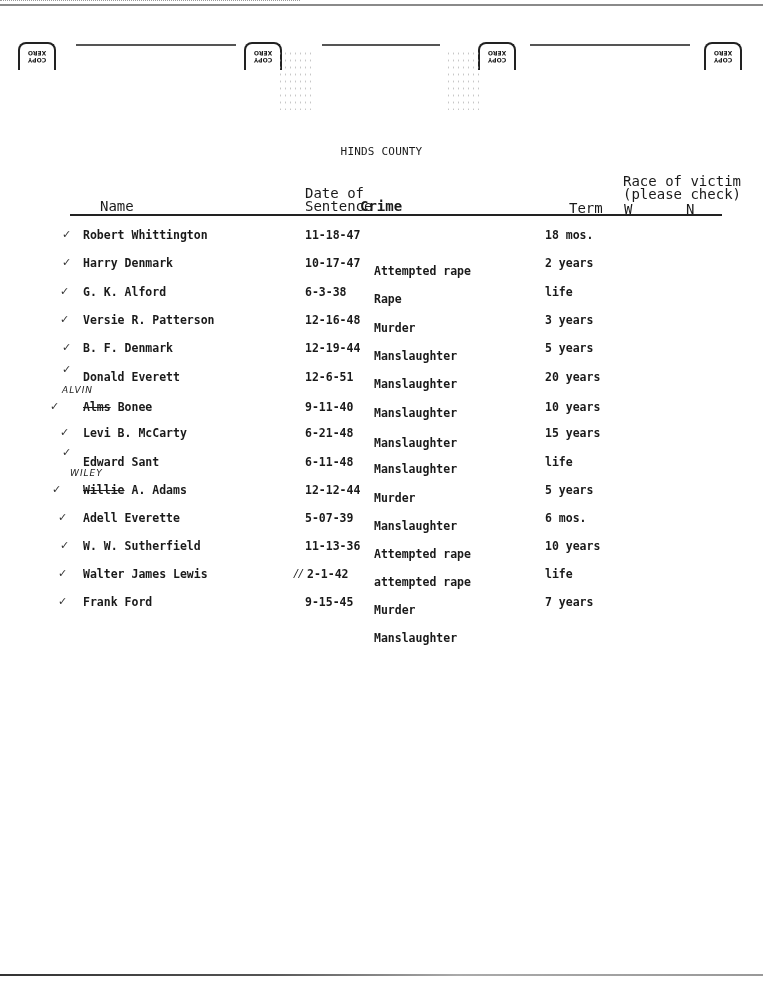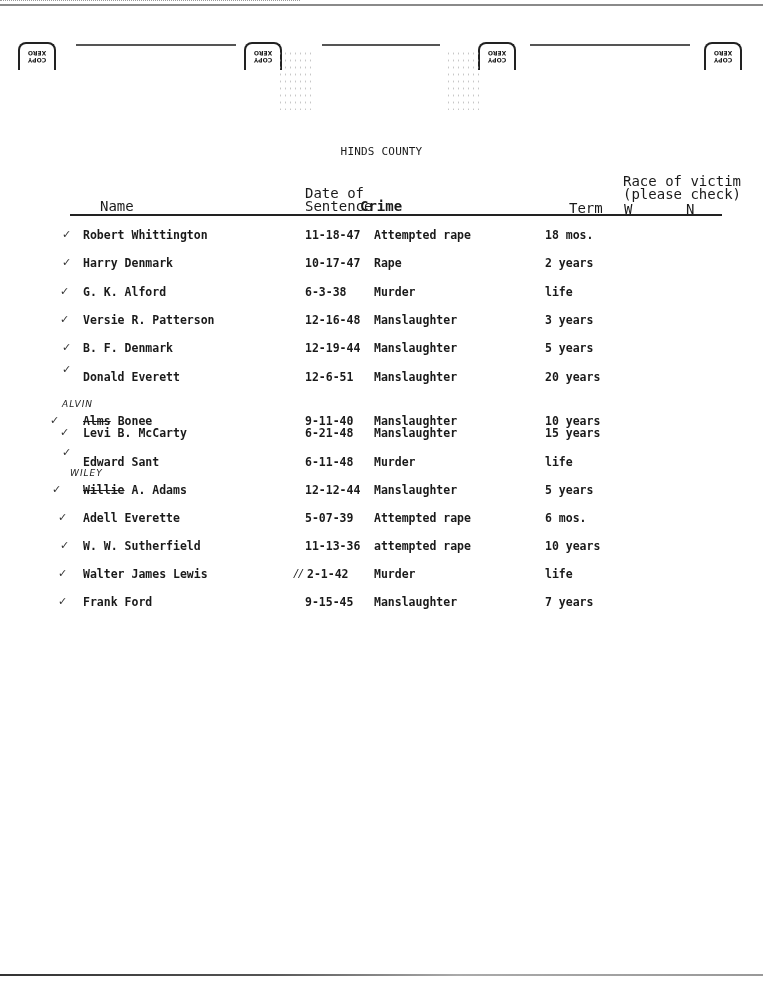--- a/index.html
+++ b/index.html
@@ -21,21 +21,21 @@
     background-image: radial-gradient(#999 0.6px, transparent 0.8px); background-size: 5px 7px; opacity: 0.55; }
 
   .title { position: absolute; top: 145px; left: 0; width: 763px; text-align: center; font-size: 11px; letter-spacing: 0.2px; }
   .hdr { position: absolute; font-size: 14px; line-height: 13px; white-space: pre; }
   .hdr-rule { position: absolute; left: 70px; top: 214px; width: 652px; height: 2px; background: #222; }
 
   .row { position: absolute; left: 0; width: 763px; height: 20px; font-size: 11.5px; font-weight: bold; }
   .row span { position: absolute; top: 0; white-space: nowrap; }
   .c-name { left: 70px; padding-left: 13px; }
   .c-date { left: 305px; }
-  .c-crime { left: 374px; }
+  .c-crime { left: 374px; margin-top: 36px; }
   .c-term { left: 545px; }
   .check { position: absolute; top: -3px; font-family: "DejaVu Sans", sans-serif; font-weight: normal; font-size: 11px; color: #333; }
   .hand { position: absolute; font-family: "DejaVu Sans", sans-serif; font-style: italic; font-weight: normal; font-size: 9px; color: #222; letter-spacing: 1px; }
   .strike { text-decoration: line-through; }
 </style>
 </head>
 <body>
 
 <div class="top-dots"></div>
 <div class="top-rule"></div>
@@ -111,21 +111,21 @@
   <span class="c-crime">Manslaughter</span>
   <span class="c-term">5 years</span>
 </div>
 <div class="row" style="top:370px;">
   <span class="check" style="left:62px;top:-7px;">✓</span>
   <span class="c-name">Donald Everett</span>
   <span class="c-date">12-6-51</span>
   <span class="c-crime">Manslaughter</span>
   <span class="c-term">20 years</span>
 </div>
-<div class="row" style="top:414px;">
+<div class="row" style="top:400px;">
   <span class="hand" style="left:62px;top:-15px;">ALVIN</span>
   <span class="check" style="left:50px;">✓</span>
   <span class="c-name"><span class="strike" style="position:static">Alms</span><span style="position:static"> Bonee</span></span>
   <span class="c-date">9-11-40</span>
   <span class="c-crime">Manslaughter</span>
   <span class="c-term">10 years</span>
 </div>
 <div class="row" style="top:426px;">
   <span class="check" style="left:60px;">✓</span>
   <span class="c-name">Levi B. McCarty</span>

